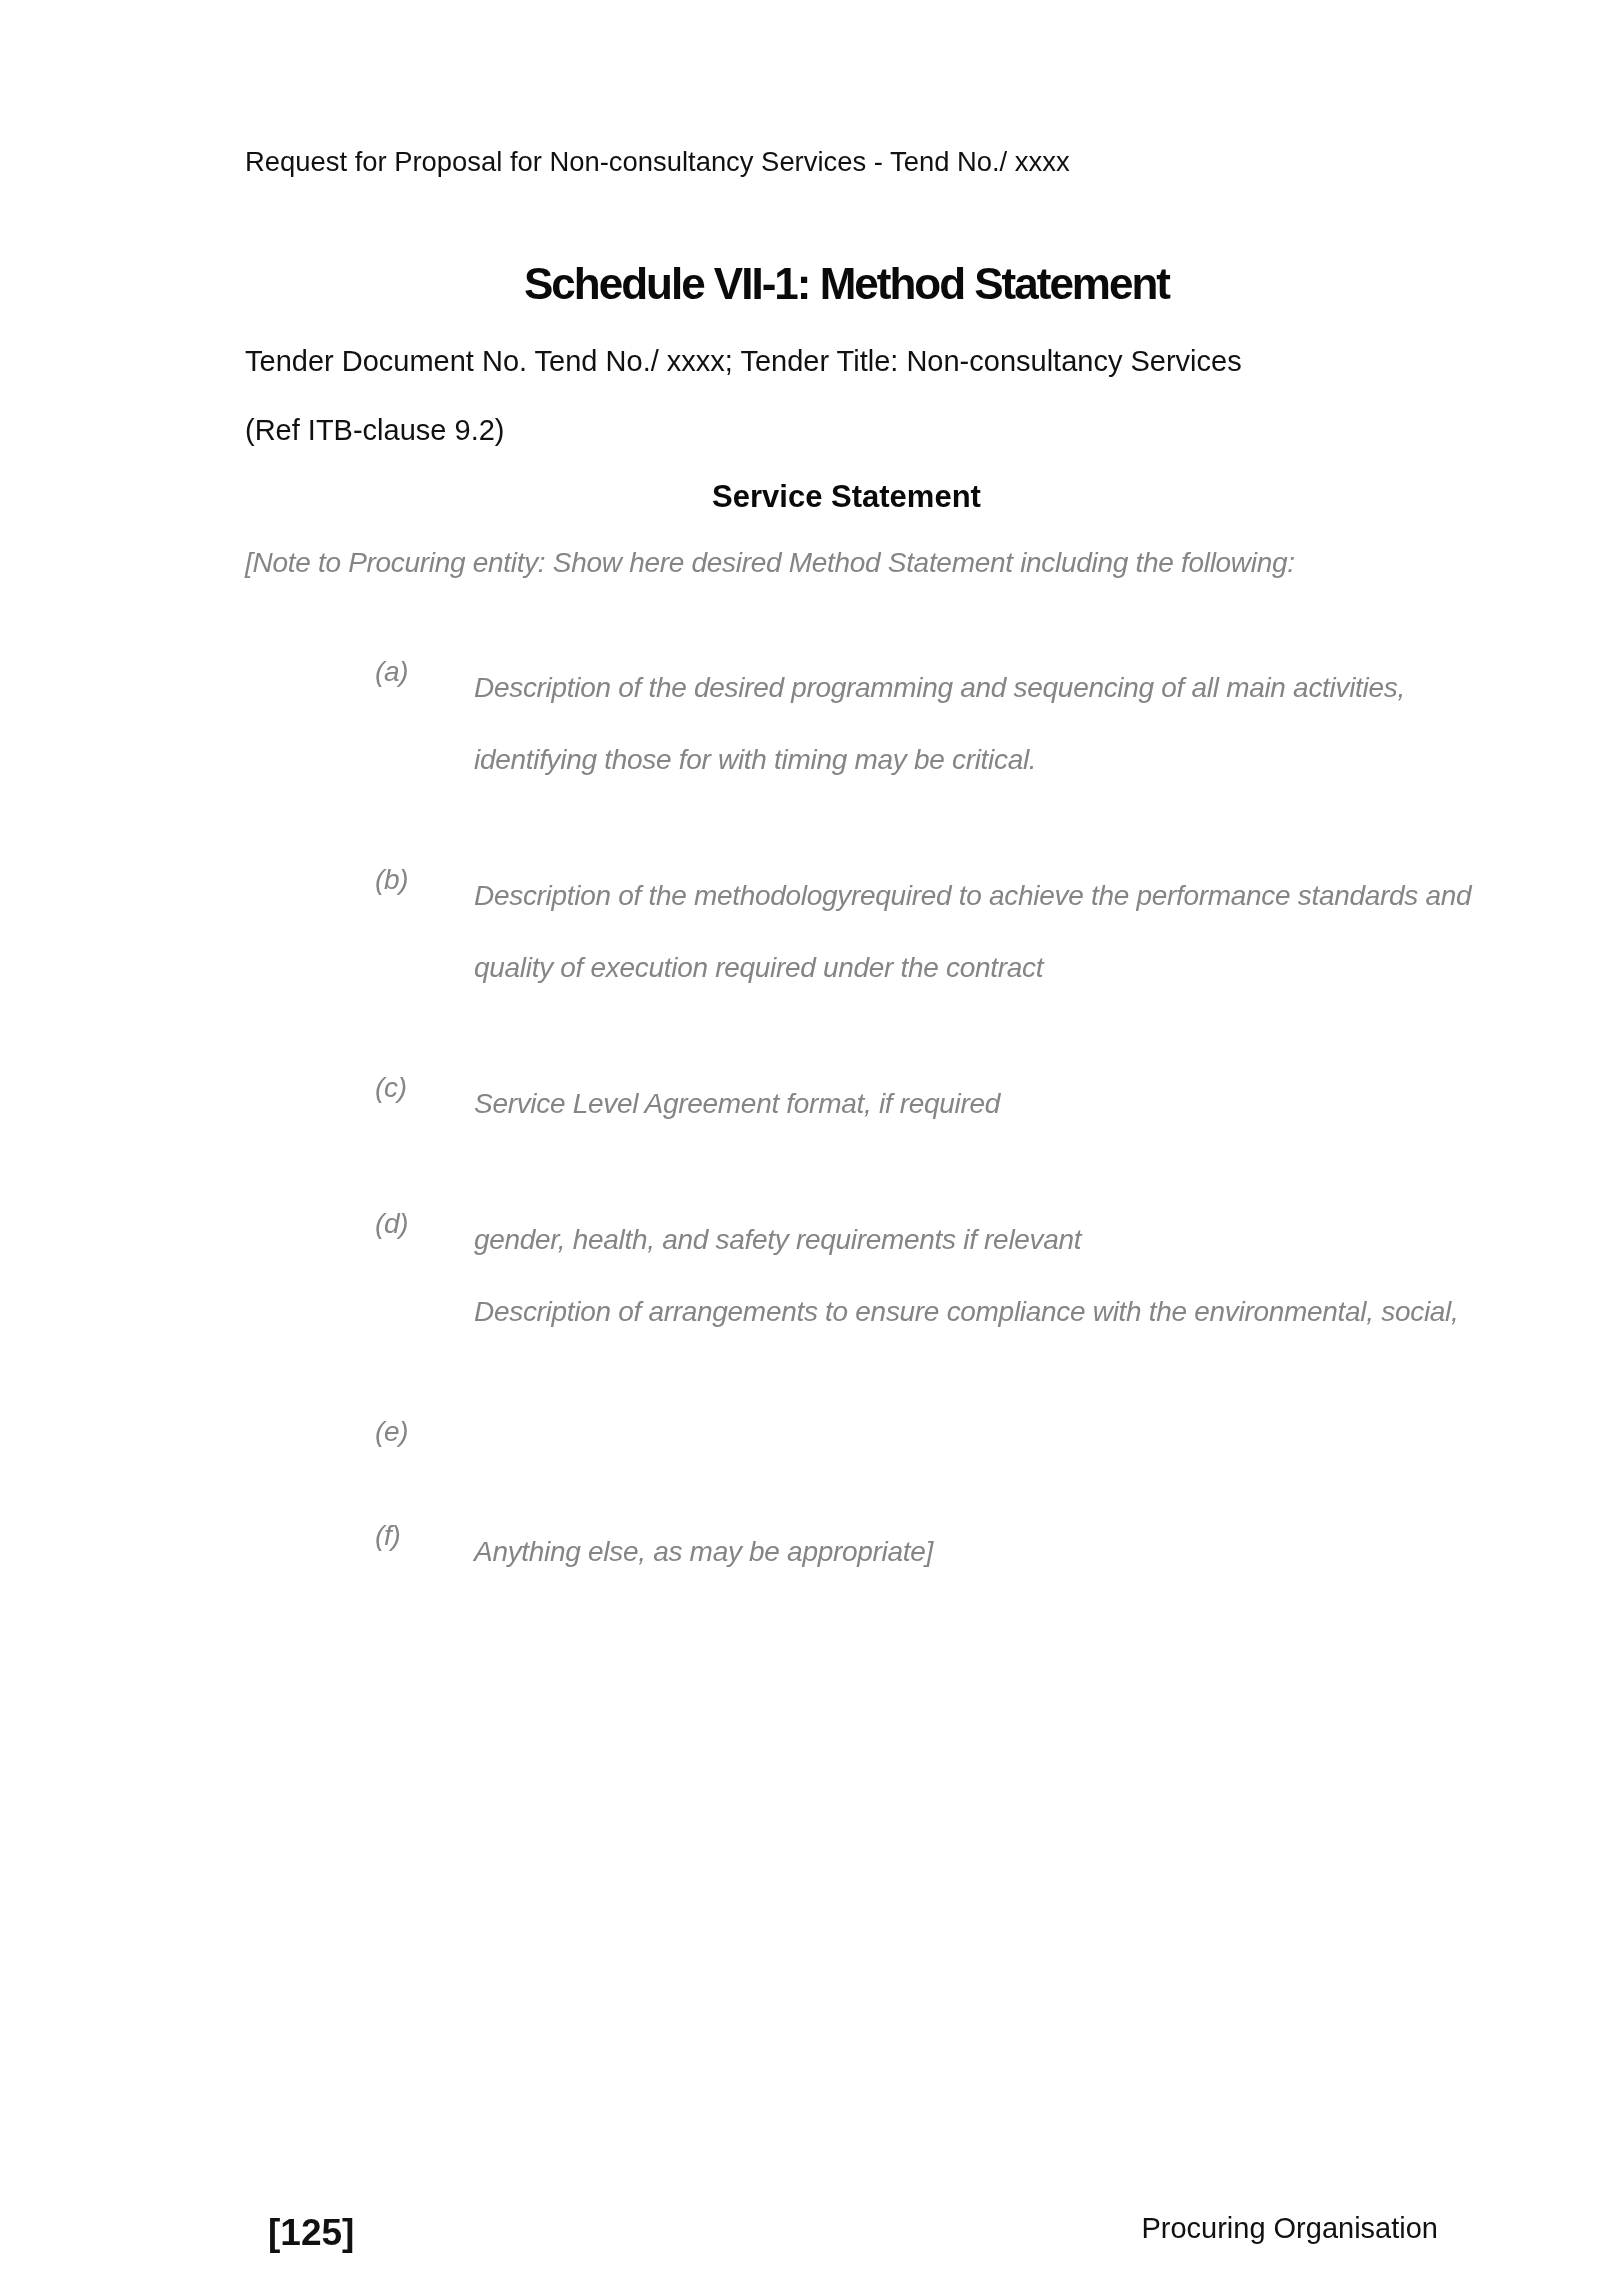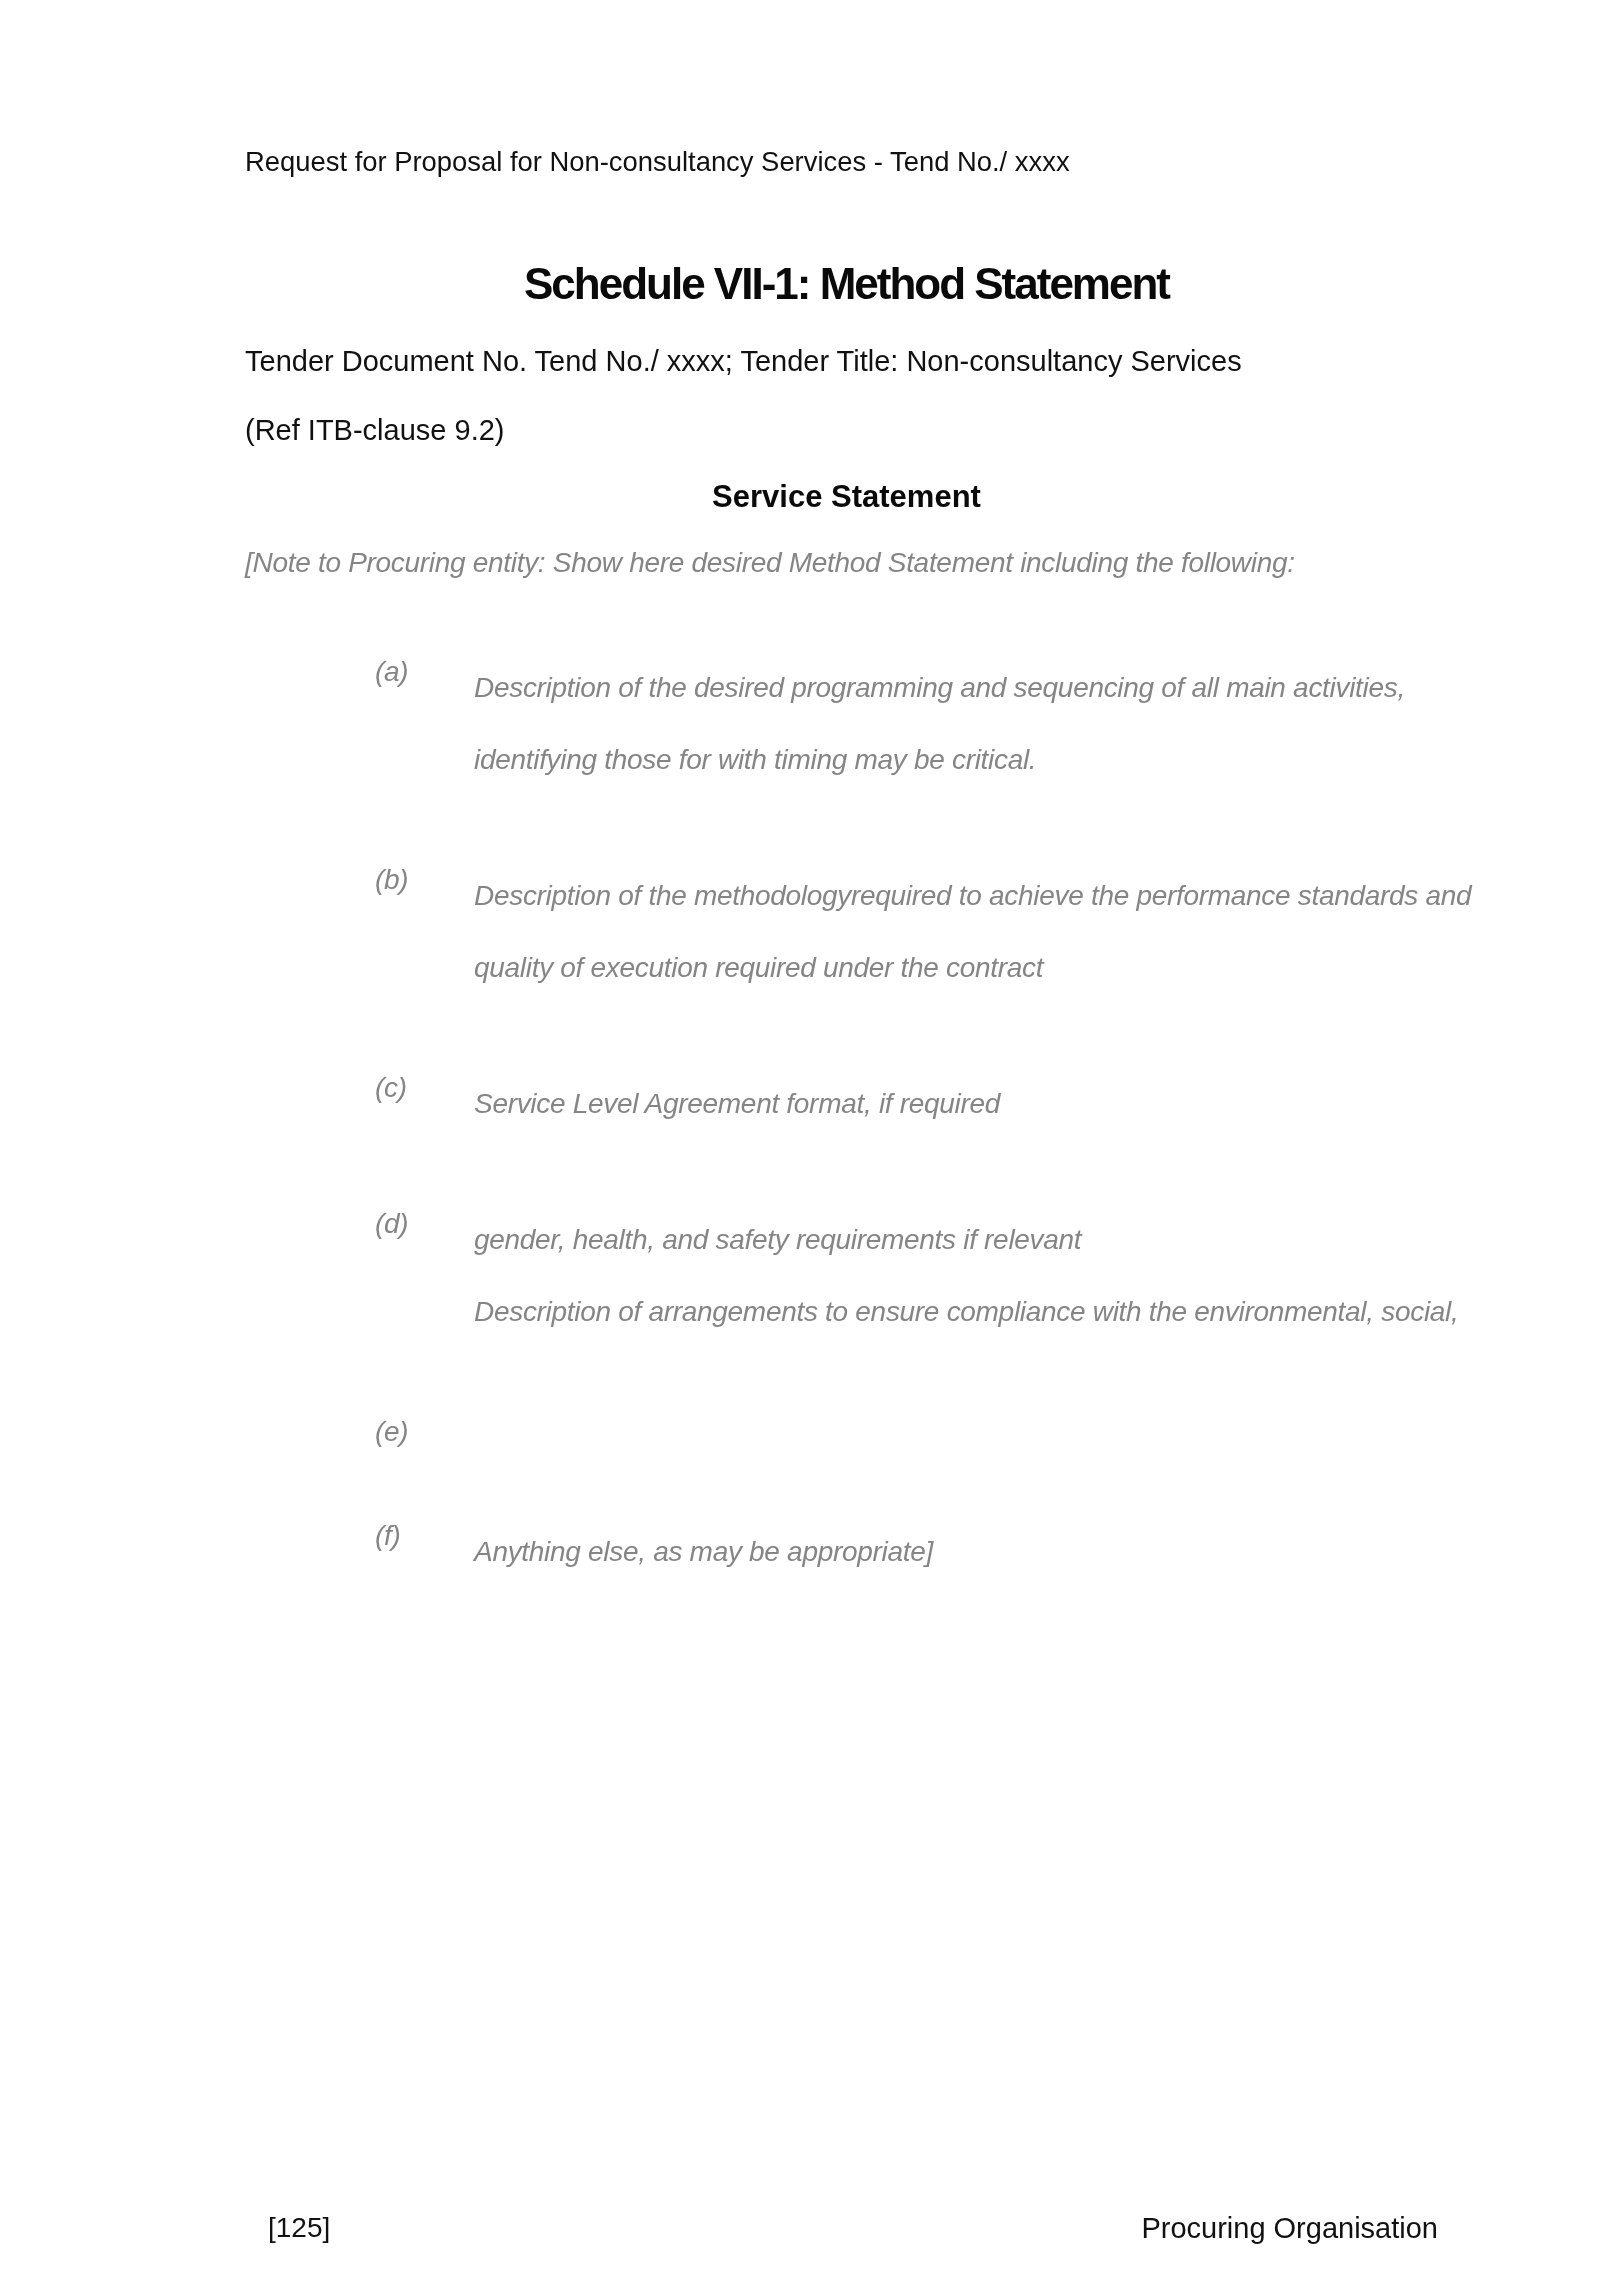--- a/index.html
+++ b/index.html
@@ -82,21 +82,22 @@
     list-style: none;
   }
   .list-item { display: flex; align-items: flex-start; }
   .item-label { flex: 0 0 75px; width: 75px; }
   .item-text { flex: 1 1 auto; }
   .item-text .line { white-space: nowrap; }
   .footer-left {
     position: absolute;
     left: 216px;
     top: 2160px;
-    font-size: 28px;
+    font-size: 37px;
+    font-weight: bold;
   }
   .footer-right {
     position: absolute;
     right: 203px;
     top: 2160px;
     font-size: 29px;
   }
   .bottom-bar {
     position: absolute;
     left: 88px;

